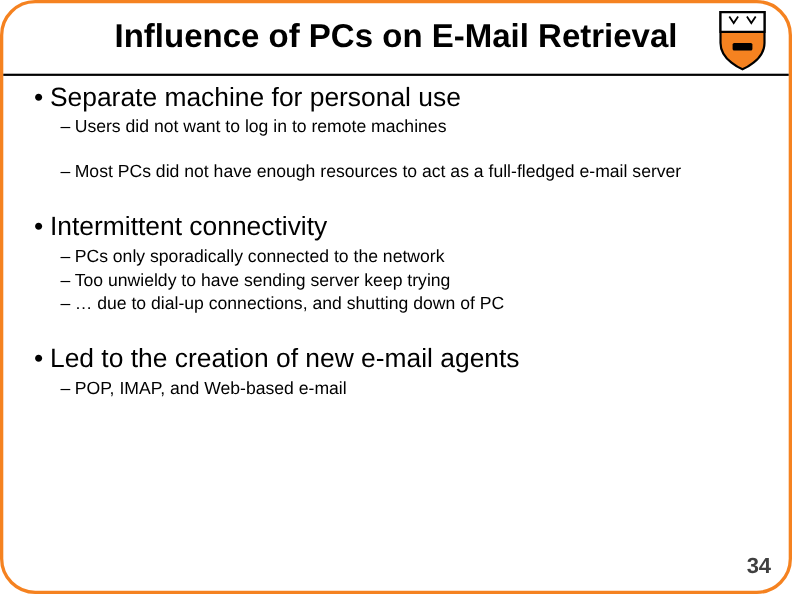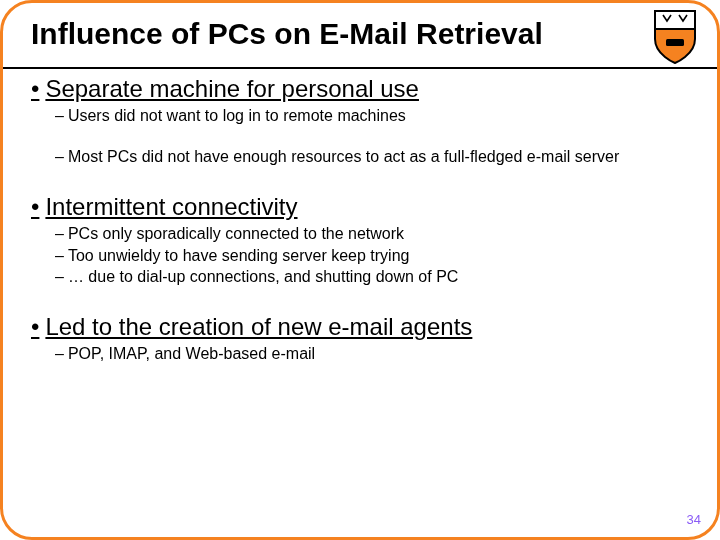--- a/index.html
+++ b/index.html
@@ -22,20 +22,21 @@
     background: #fff;
   }
   .title-wrap {
     position: relative;
     padding: 14px 28px 4px 28px;
   }
   .title {
     font-size: 30px;
     font-weight: bold;
     line-height: 1.1;
+    text-align: center;
   }
   .title-rule {
     position: absolute;
     left: 0;
     right: 0;
     top: 64px;
     height: 0;
     border-top: 2px solid #000;
   }
   .logo {
@@ -45,21 +46,20 @@
     width: 44px;
     height: 56px;
   }
   .content {
     padding: 14px 28px 0 28px;
   }
   .bullet {
     font-size: 24px;
     line-height: 1.25;
     margin-top: 6px;
-    text-decoration: underline;
   }
   .bullet .dot {
     margin-right: 6px;
   }
   .sub {
     font-size: 16px;
     line-height: 1.2;
     padding-left: 24px;
     text-indent: -14px;
     margin-left: 14px;
@@ -68,22 +68,23 @@
   .sub .dash {
     margin-right: 4px;
   }
   .group-gap {
     height: 20px;
   }
   .slide-num {
     position: absolute;
     right: 16px;
     bottom: 10px;
-    font-size: 13px;
-    color: #8b5cf6;
+    font-size: 20px;
+    color: #404040;
+    font-weight: bold;
   }
 </style>
 </head>
 <body>
 
 <div class="slide">
 
   <div class="title-wrap">
     <div class="title">Influence of PCs on E-Mail Retrieval</div>
   </div>

